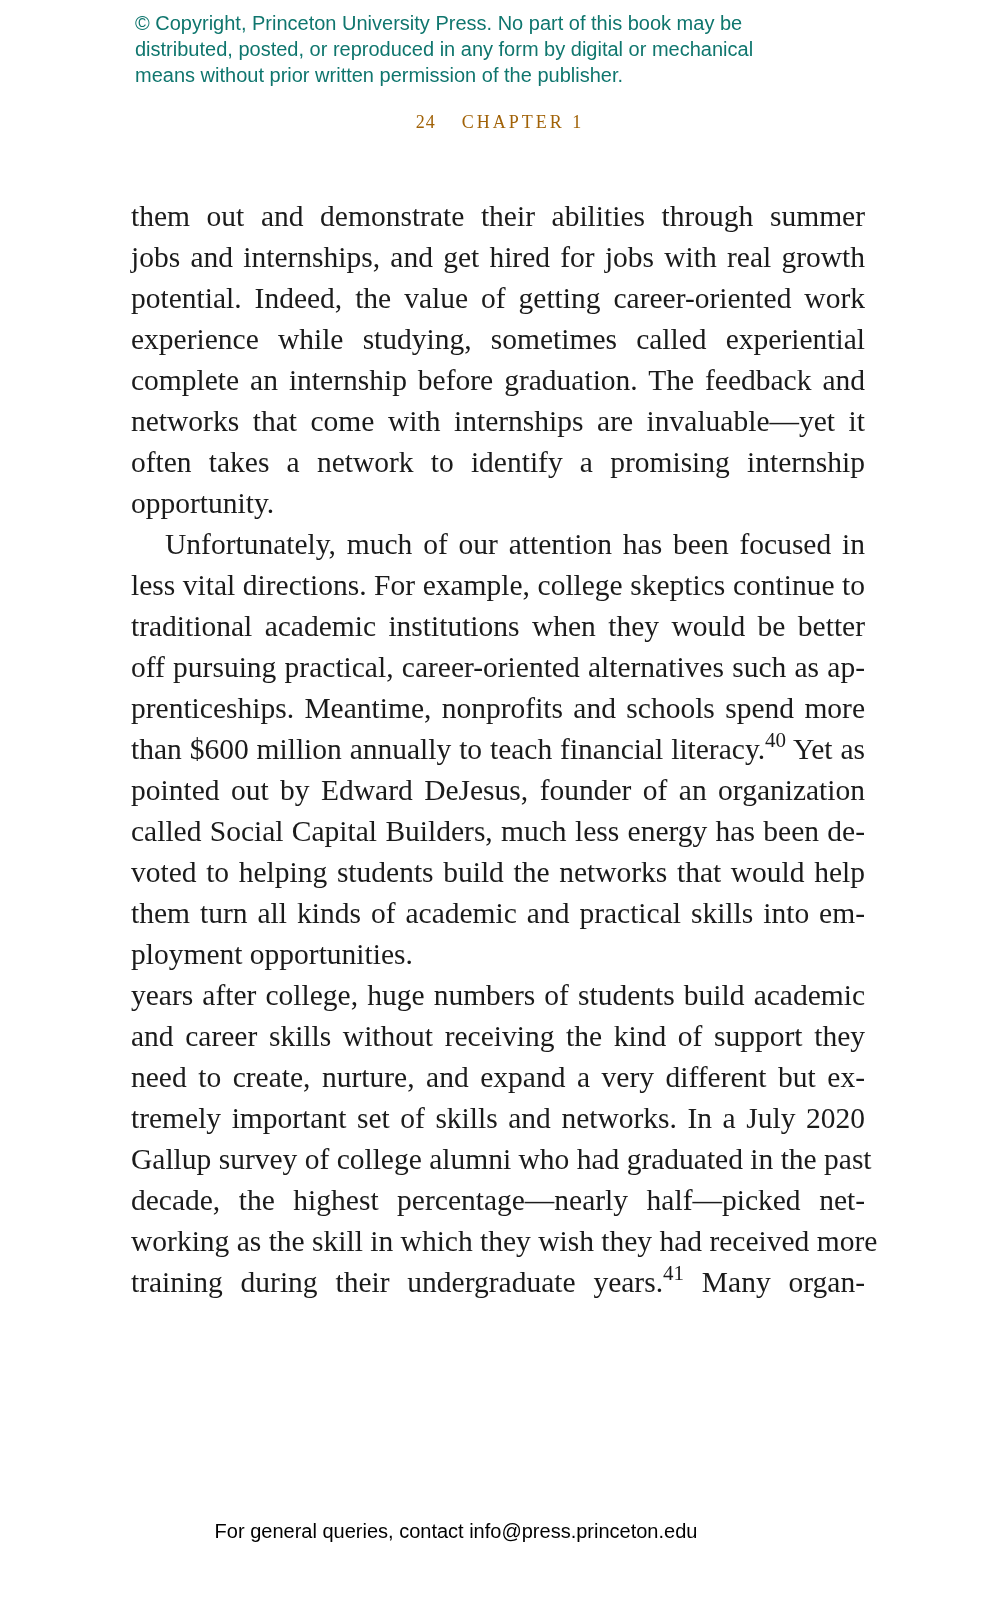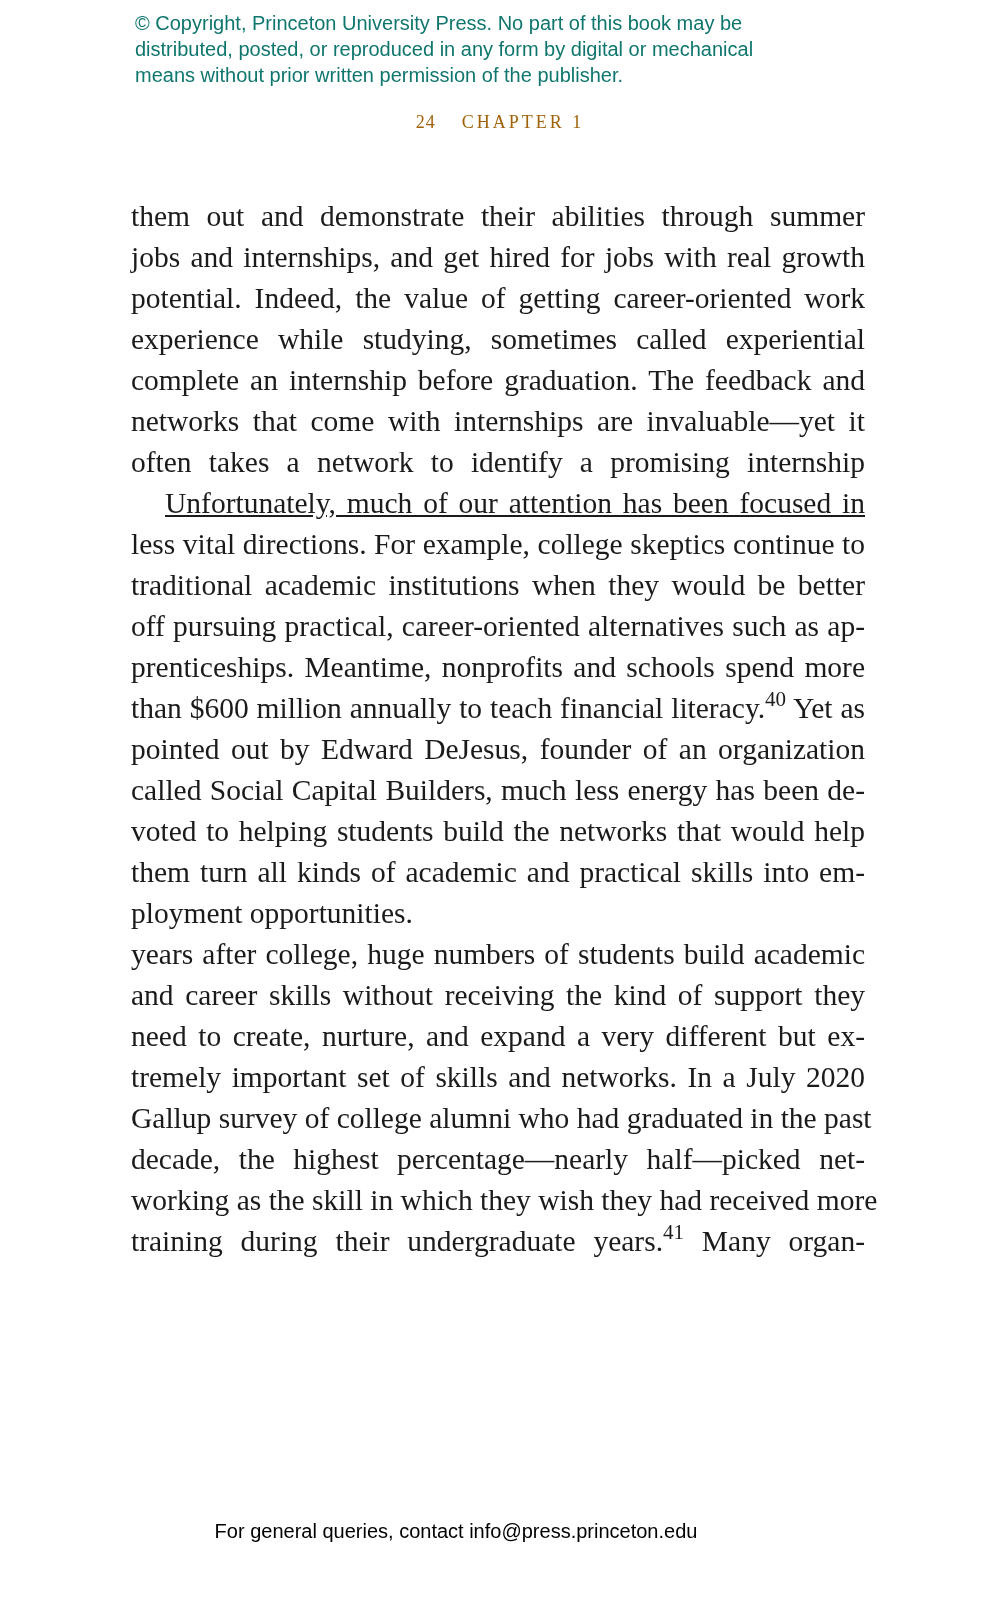--- a/index.html
+++ b/index.html
@@ -52,21 +52,21 @@
       line-height: 41px;
       white-space: nowrap;
       text-align: justify;
       text-align-last: justify;
       overflow: visible;
     }
     .line.last {
       text-align: left;
       text-align-last: left;
     }
-    .line.indent { padding-left: 34px; text-decoration: underline; }
+    .line.indent { padding-left: 34px; }
     sup {
       font-size: 21px;
       line-height: 0;
       vertical-align: 12px;
     }
     .footer {
       position: absolute;
       top: 1520px;
       left: 0;
       width: 912px;
@@ -92,20 +92,21 @@
 <div class="body-text">
 
   <div>
     <div class="line">them out and demonstrate their abilities through summer</div>
     <div class="line">jobs and internships, and get hired for jobs with real growth</div>
     <div class="line">potential. Indeed, the value of getting career-oriented work</div>
     <div class="line">experience while studying, sometimes called experiential</div>
     <div class="line">complete an internship before graduation. The feedback and</div>
     <div class="line">networks that come with internships are invaluable—yet it</div>
     <div class="line">often takes a network to identify a promising internship</div>
+    <div class="line last">opportunity.</div>
   </div>
 
   <div>
     <div class="line indent">Unfortunately, much of our attention has been focused in</div>
     <div class="line">less vital directions. For example, college skeptics continue to</div>
     <div class="line">traditional academic institutions when they would be better</div>
     <div class="line">off pursuing practical, career-oriented alternatives such as ap-</div>
     <div class="line">prenticeships. Meantime, nonprofits and schools spend more</div>
     <div class="line"><span>than $600 million annually to teach financial literacy.</span><sup>40</sup><span> Yet as</span></div>
     <div class="line">pointed out by Edward DeJesus, founder of an organization</div>

